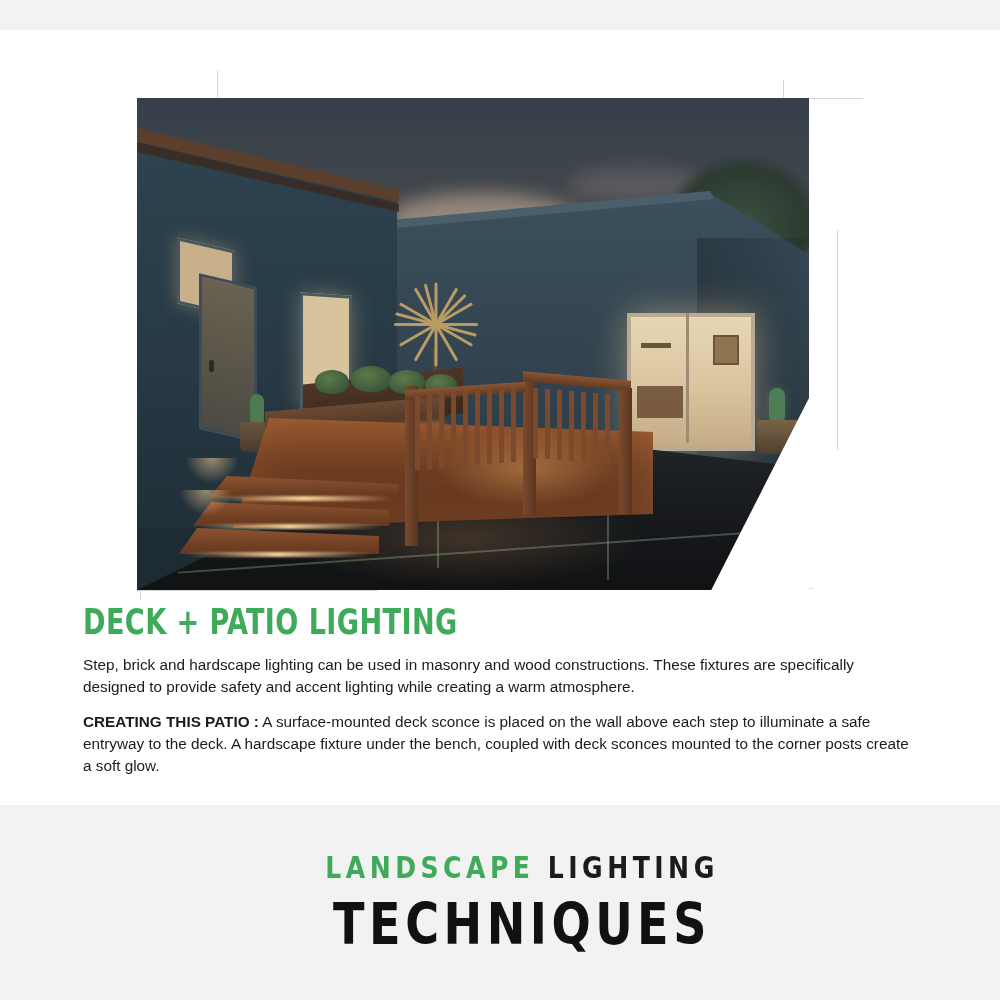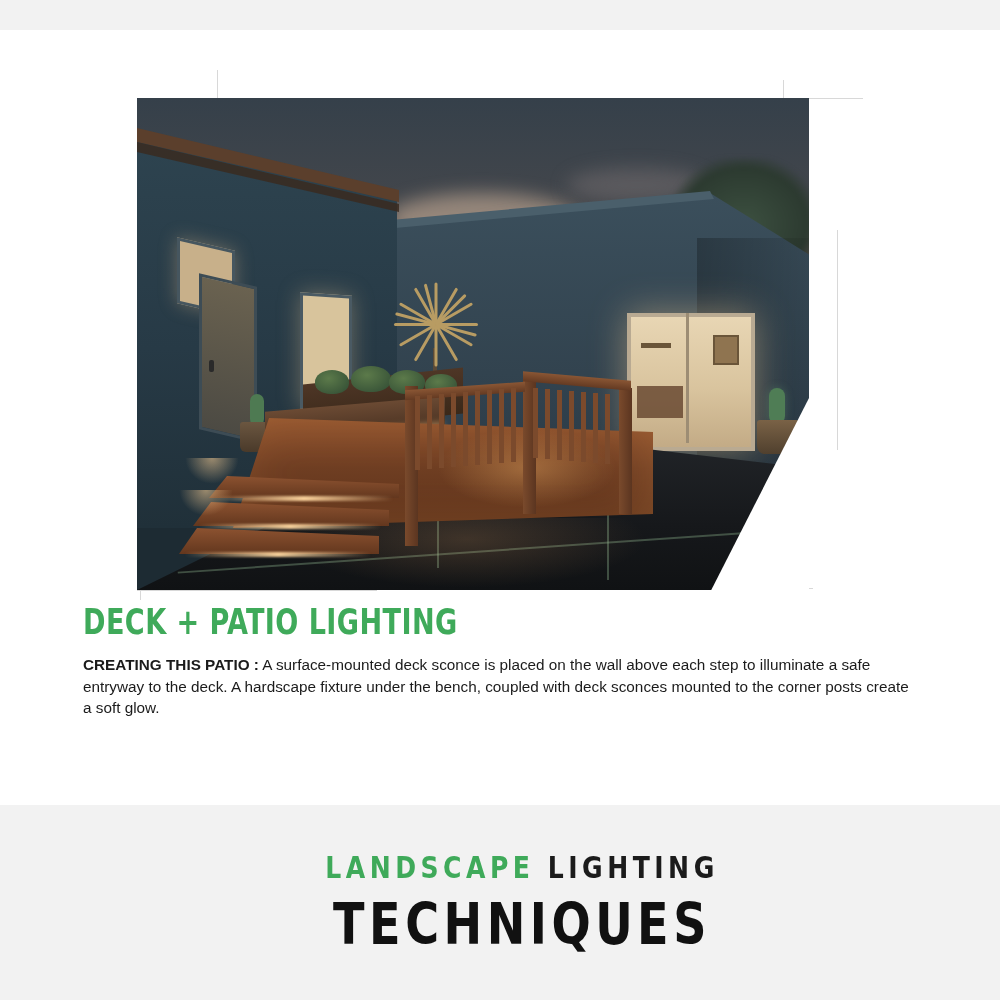--- a/index.html
+++ b/index.html
@@ -535,20 +535,21 @@
           <div class="baluster" style="left:188px; top:27px; height:70px;"></div>
           <div class="baluster" style="left:200px; top:28px; height:70px;"></div>
         </div>
 
         <div class="cutout-right"></div>
       </div>
     </div>
 
     <div class="text-block">
       <h1 class="headline">DECK + PATIO LIGHTING</h1>
+      <p class="para">Step, brick and hardscape lighting can be used in masonry and wood constructions. These fixtures are specifically designed to provide safety and accent lighting while creating a warm atmosphere.</p>
       <p class="para"><b>CREATING THIS PATIO :</b><span> A surface-mounted deck sconce is placed on the wall above each step to illuminate a safe entryway to the deck. A hardscape fixture under the bench, coupled with deck sconces mounted to the corner posts create a soft glow.</span></p>
     </div>
   </div>
 
   <div class="footer">
     <div class="footer-line1">
       <span class="green">LANDSCAPE</span>
       <span class="dark">LIGHTING</span>
     </div>
     <div class="footer-line2">TECHNIQUES</div>

